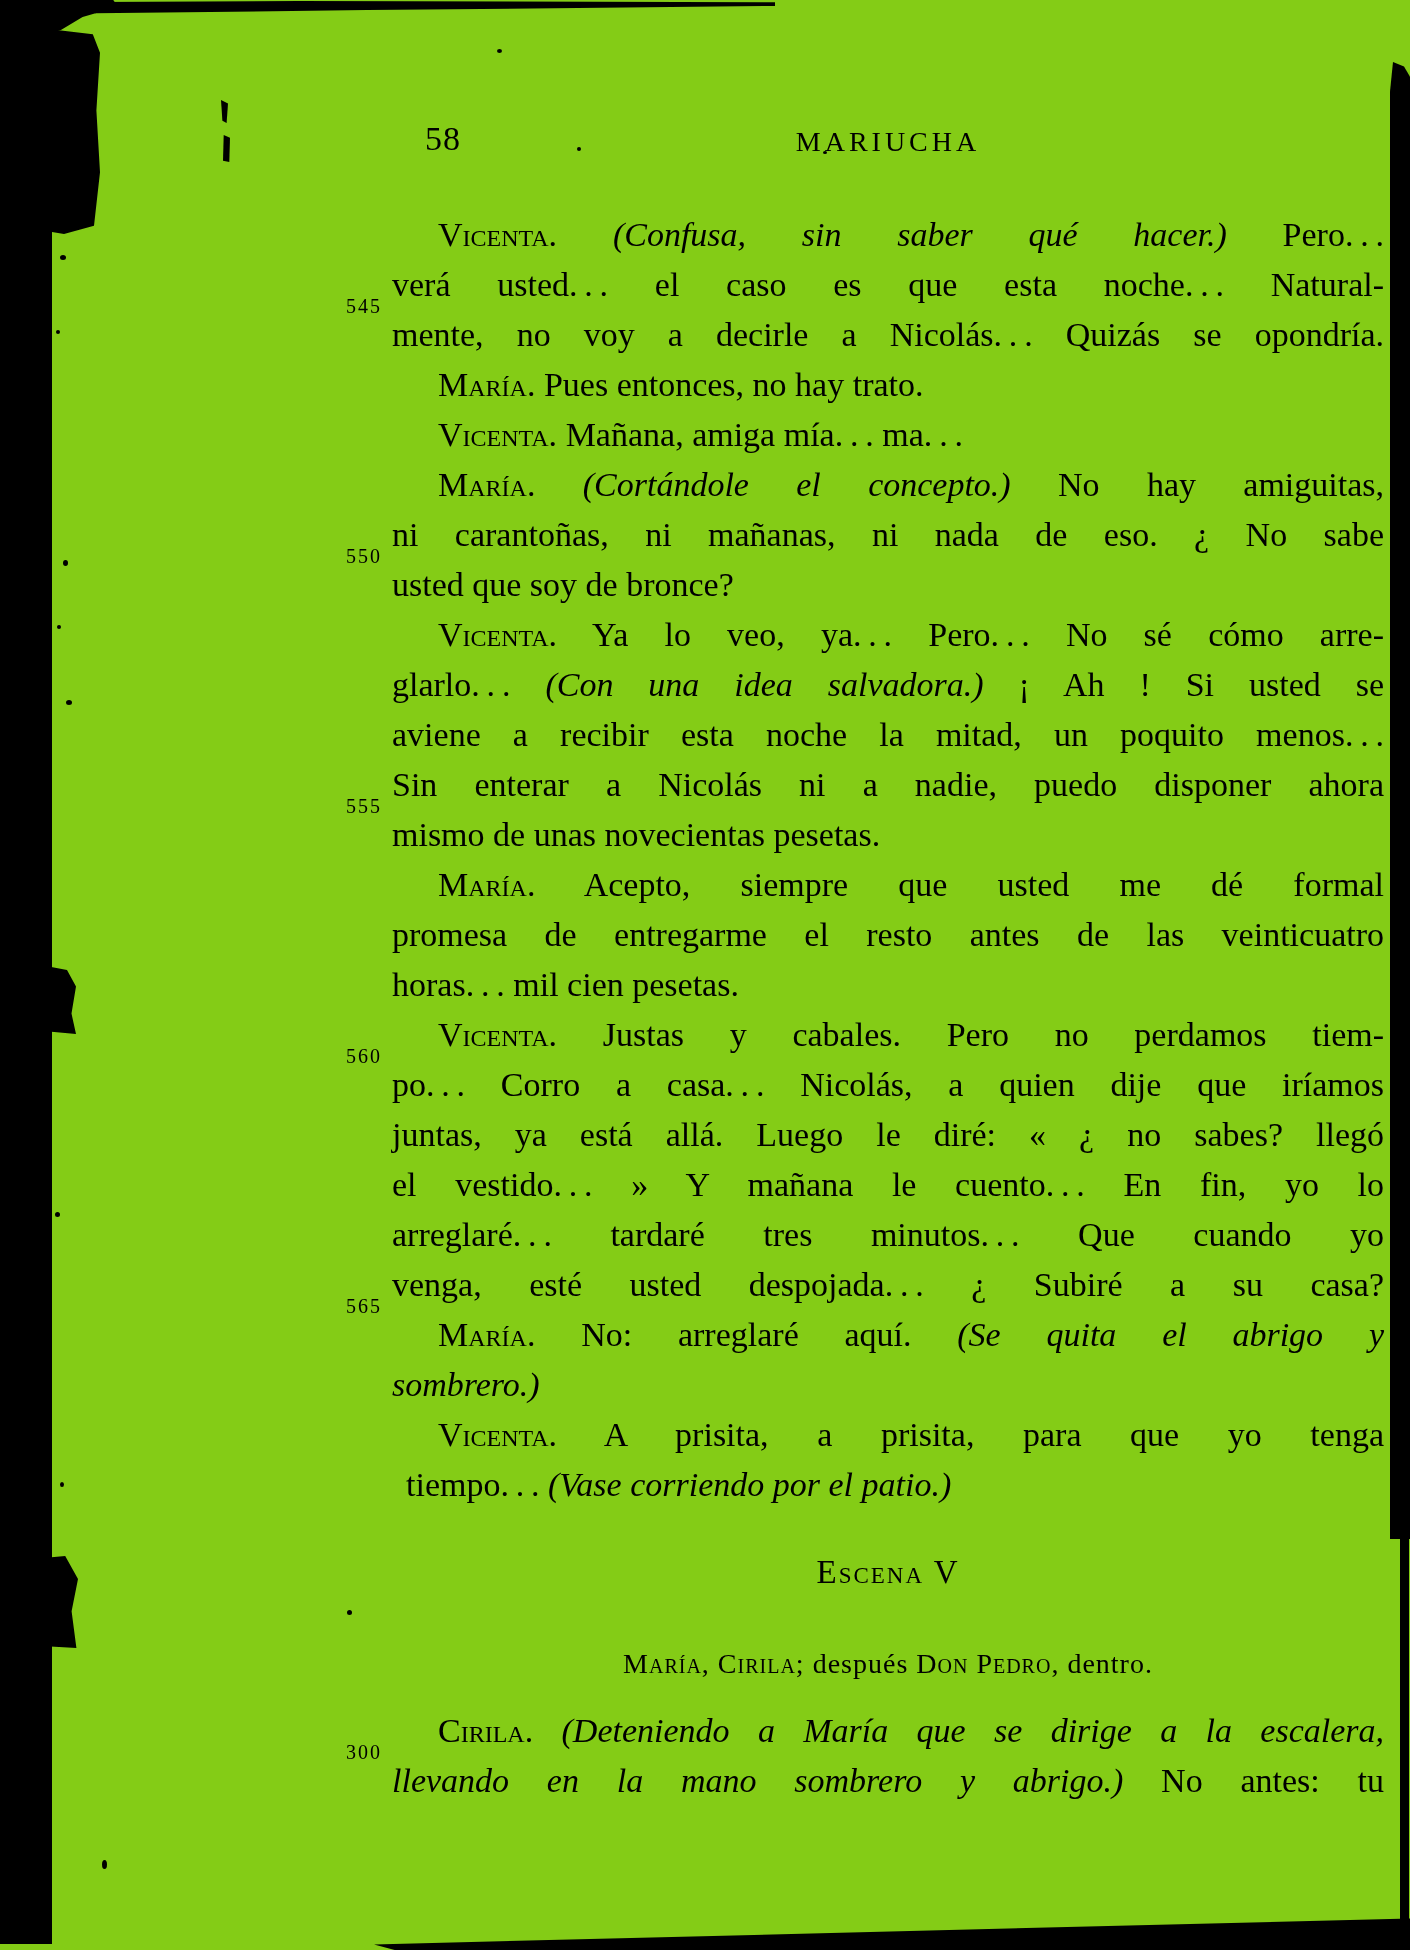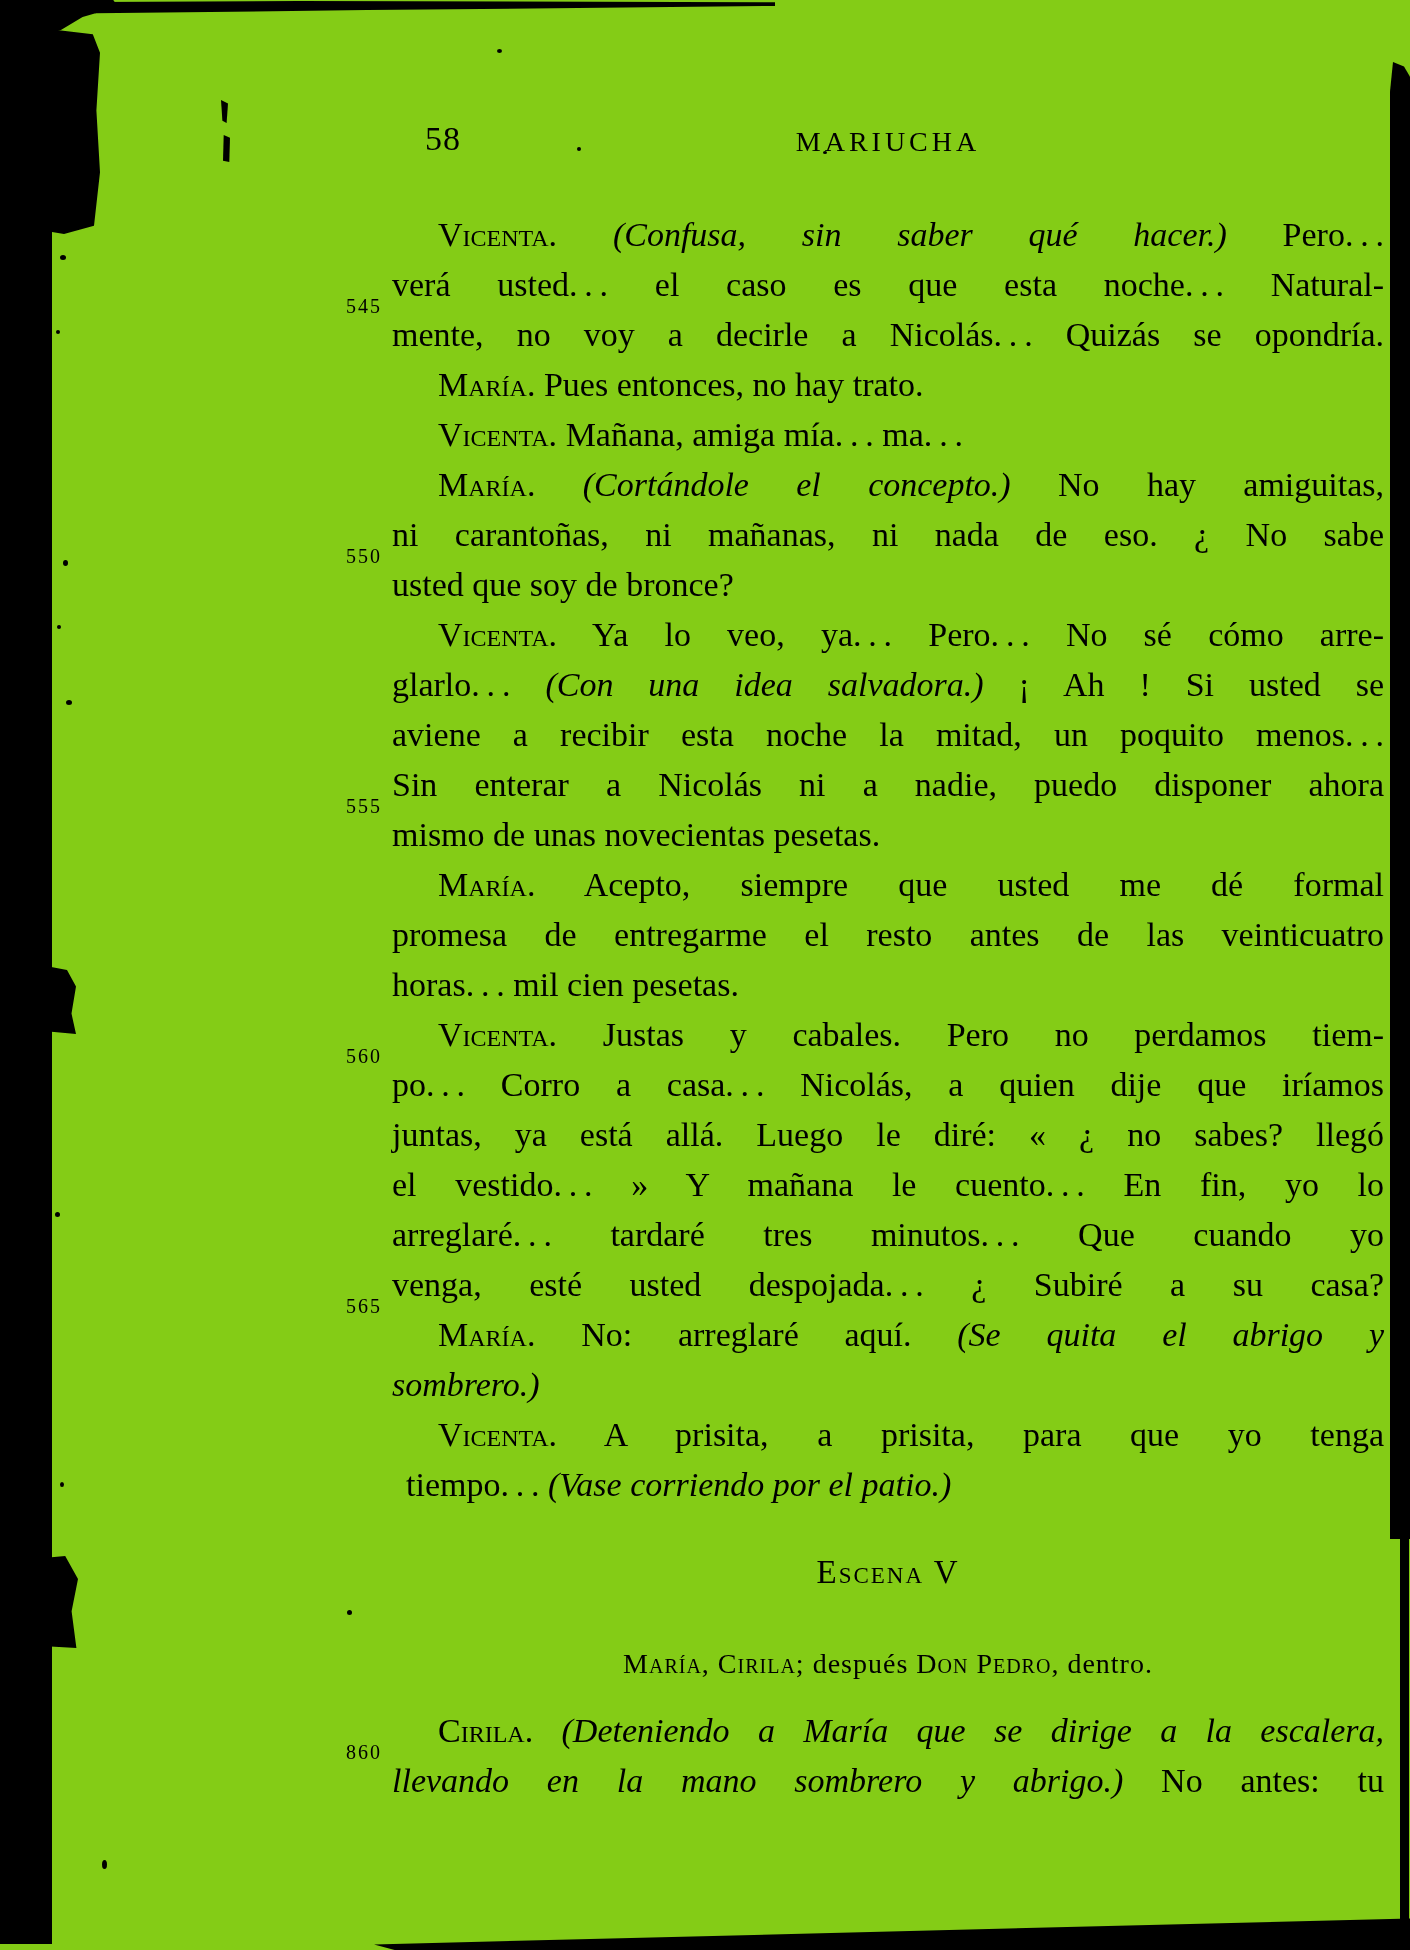--- a/index.html
+++ b/index.html
@@ -96,17 +96,17 @@
       <div class="line j" style="top: 1114px;"><span class="seg-n">juntas, ya está allá.  Luego le diré: « ¿ no sabes? llegó</span></div>
       <div class="line j" style="top: 1164px;"><span class="seg-n">el vestido. . . » Y mañana le cuento. . . En fin, yo lo</span></div>
       <div class="line j" style="top: 1214px;"><span class="seg-n">arreglaré. . . tardaré tres minutos. . . Que cuando yo</span></div>
       <div class="line j" style="top: 1264px;"><span class="line-num">565</span><span class="seg-n">venga, esté usted despojada. . . ¿ Subiré a su casa?</span></div>
       <div class="line j ind" style="top: 1314px;"><span class="seg-sc">María.</span><span class="seg-n"> No: arreglaré aquí. </span><span class="seg-i">(Se quita el abrigo y</span></div>
       <div class="line" style="top: 1364px;"><span class="seg-i">sombrero.)</span></div>
       <div class="line j ind" style="top: 1414px;"><span class="seg-sc">Vicenta.</span><span class="seg-n"> A prisita, a prisita, para que yo tenga</span></div>
       <div class="line" style="top: 1464px; margin-left: 14px;"><span class="seg-n">tiempo. . . </span><span class="seg-i">(Vase corriendo por el patio.)</span></div>
       <div class="line ctr k-heading" style="top: 1551px;"><span class="seg-sc">Escena V</span></div>
       <div class="line ctr k-cast" style="top: 1627px; margin-top: 16px;"><span class="seg-sc">María, Cirila;</span><span class="seg-n"> después </span><span class="seg-sc">Don Pedro,</span><span class="seg-n"> dentro.</span></div>
-      <div class="line j ind" style="top: 1710px;"><span class="line-num">860</span><span class="seg-sc">Cirila.</span><span class="seg-n"> </span><span class="seg-i">(Deteniendo a María que se dirige a la escalera,</span></div>
+      <div class="line j ind" style="top: 1710px;"><span class="line-num">300</span><span class="seg-sc">Cirila.</span><span class="seg-n"> </span><span class="seg-i">(Deteniendo a María que se dirige a la escalera,</span></div>
       <div class="line j" style="top: 1760px;"><span class="seg-i">llevando en la mano sombrero y abrigo.)</span><span class="seg-n"> No antes: tu</span></div>
     </main>
 
 </div>
 
 </body></html>

